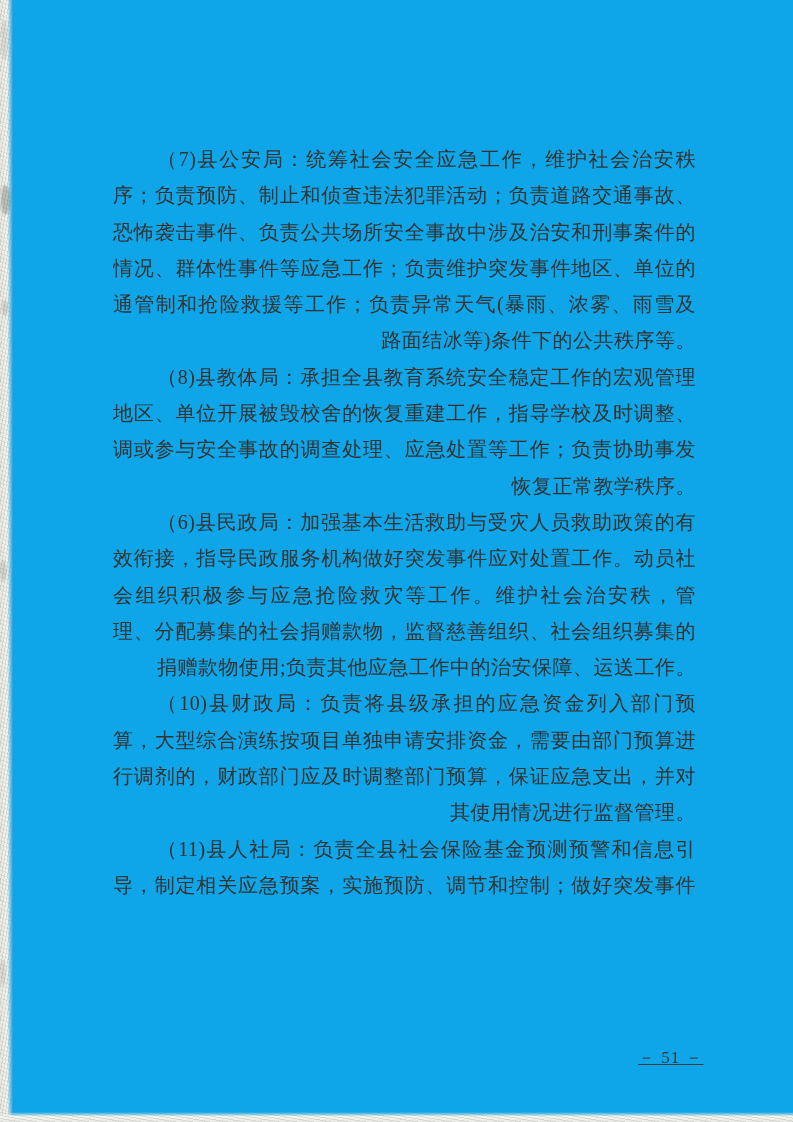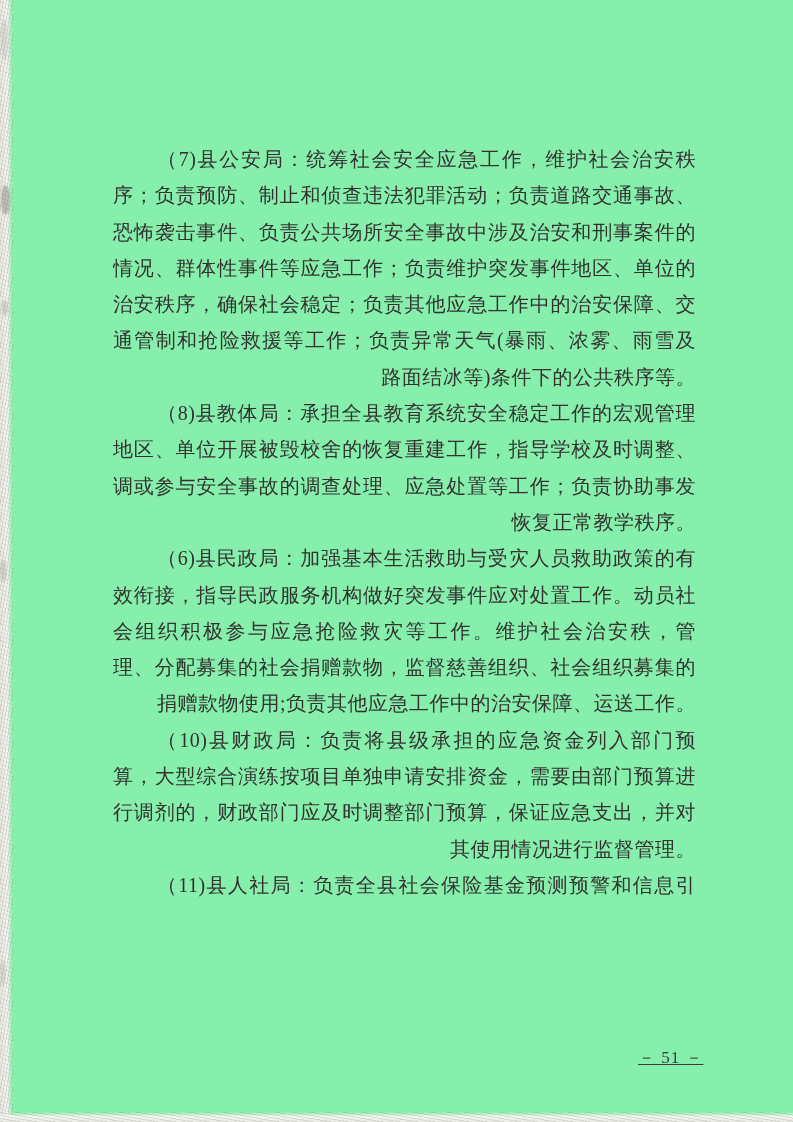--- a/index.html
+++ b/index.html
@@ -4,21 +4,21 @@
 <style>
   html, body {
     margin: 0;
     padding: 0;
     background: #ffffff;
   }
   .page {
     position: relative;
     width: 793px;
     height: 1122px;
-    background: #86efac;
+    background: #0ea5e9;
     overflow: hidden;
     font-family: "Liberation Serif", "DejaVu Serif", serif;
   }
   
   .scan-edge {
     position: absolute;
     pointer-events: none;
   }
   .scan-edge.left {
     left: 0; top: 0; width: 13px; height: 100%;
@@ -100,21 +100,20 @@
   <div class="smudge s4"></div>
   <div class="smudge s5"></div>
 
   <div class="content">
 
     <div class="para">
       <div class="line indent fill">（7)县公安局：统筹社会安全应急工作，维护社会治安秩</div>
       <div class="line fill">序；负责预防、制止和侦查违法犯罪活动；负责道路交通事故、</div>
       <div class="line fill">恐怖袭击事件、负责公共场所安全事故中涉及治安和刑事案件的</div>
       <div class="line fill">情况、群体性事件等应急工作；负责维护突发事件地区、单位的</div>
-      <div class="line fill">治安秩序，确保社会稳定；负责其他应急工作中的治安保障、交</div>
       <div class="line fill">通管制和抢险救援等工作；负责异常天气(暴雨、浓雾、雨雪及</div>
       <div class="line">路面结冰等)条件下的公共秩序等。</div>
     </div>
 
     <div class="para">
       <div class="line indent fill">（8)县教体局：承担全县教育系统安全稳定工作的宏观管理</div>
       <div class="line fill">地区、单位开展被毁校舍的恢复重建工作，指导学校及时调整、</div>
       <div class="line fill">调或参与安全事故的调查处理、应急处置等工作；负责协助事发</div>
       <div class="line">恢复正常教学秩序。</div>
     </div>
@@ -129,18 +128,19 @@
 
     <div class="para">
       <div class="line indent fill">（10)县财政局：负责将县级承担的应急资金列入部门预</div>
       <div class="line fill">算，大型综合演练按项目单独申请安排资金，需要由部门预算进</div>
       <div class="line fill">行调剂的，财政部门应及时调整部门预算，保证应急支出，并对</div>
       <div class="line">其使用情况进行监督管理。</div>
     </div>
 
     <div class="para">
       <div class="line indent fill">（11)县人社局：负责全县社会保险基金预测预警和信息引</div>
+      <div class="line fill">导，制定相关应急预案，实施预防、调节和控制；做好突发事件</div>
     </div>
 
   </div>
 
   <div class="page-number">－ 51 －</div>
 </div>
 
 </body></html>

